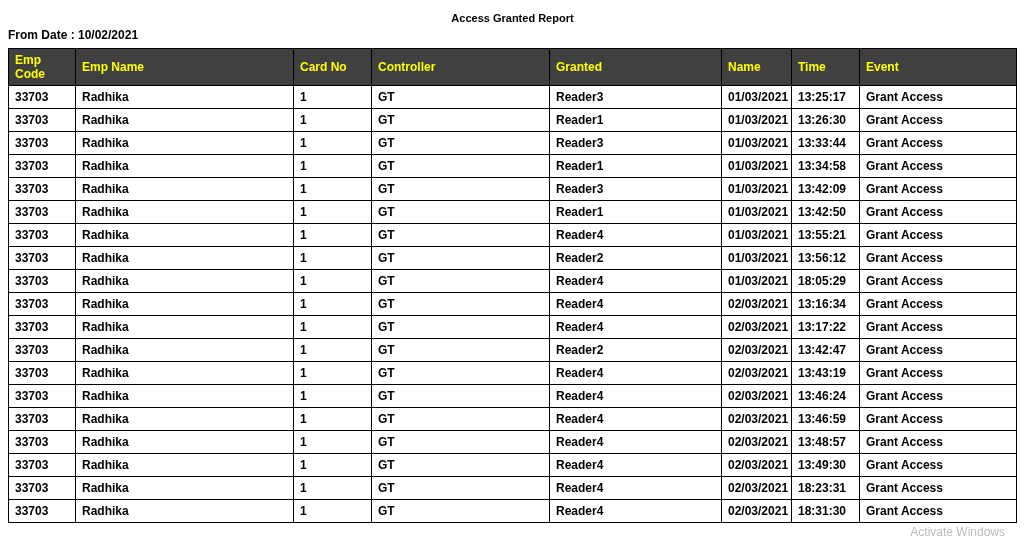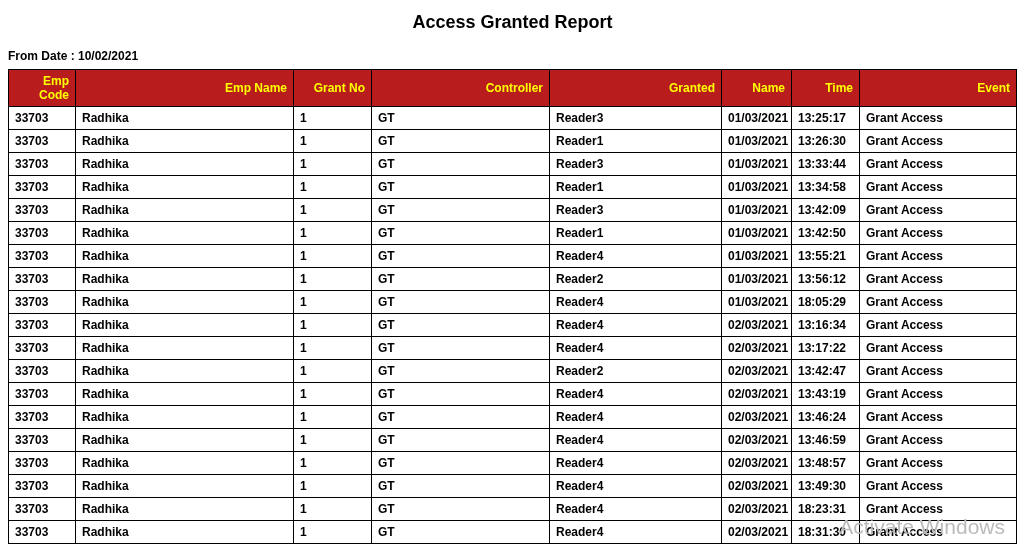--- a/index.html
+++ b/index.html
@@ -8,23 +8,23 @@
       box-sizing: border-box;
     }
     body {
       font-family: Arial, Helvetica, sans-serif;
       background: #ffffff;
       width: 1025px;
       padding: 12px 8px;
     }
     .title {
       text-align: center;
-      font-size: 18px;
+      font-size: 11px;
       font-weight: bold;
-      margin-bottom: 16px;
+      margin-bottom: 4px;
       color: #000;
     }
     .dates-row {
       display: flex;
       margin-bottom: 6px;
       font-size: 12px;
       font-weight: bold;
       color: #000;
     }
     .from-date {
@@ -32,25 +32,25 @@
     }
     .to-date {
       flex: 1;
     }
     table {
       width: 100%;
       border-collapse: collapse;
       table-layout: fixed;
     }
     th {
-      background: #b91c1c;
+      background: #404040;
       color: #ffff00;
       font-weight: bold;
       font-size: 12px;
-      text-align: right;
+      text-align: left;
       padding: 4px 6px;
       border: 1px solid #000;
       margin-left: 44px;
     }
     td {
       font-size: 12px;
       font-weight: bold;
       color: #000;
       padding: 4px 6px;
       border: 1px solid #000;
@@ -68,21 +68,21 @@
     .watermark {
       position: fixed;
       right: 20px;
       bottom: 18px;
       color: #bbbbbb;
       font-size: 14px;
       pointer-events: none;
       text-align: right;
       line-height: 1.2;
     }
-    .watermark .wm1 { font-size: 21px; }
+    .watermark .wm1 { font-size: 12px; }
     .watermark .wm2 { font-size: 11px; }
   </style>
 </head>
 <body>
 
 <div class="title">Access Granted Report</div>
 
 <div class="dates-row">
   <div class="from-date">From Date : 10/02/2021</div>
 </div>
@@ -95,21 +95,21 @@
     <col class="col-controller">
     <col class="col-reader">
     <col class="col-date">
     <col class="col-time">
     <col class="col-event">
   </colgroup>
   <thead>
     <tr>
       <th>Emp Code</th>
       <th>Emp Name</th>
-      <th>Grant No</th>
+      <th>Card No</th>
       <th>Controller</th>
       <th>Granted</th>
       <th>Name</th>
       <th>Time</th>
       <th>Event</th>
     </tr>
   </thead>
   <tbody id="table-body">
       <tr>
         <td>33703</td>

